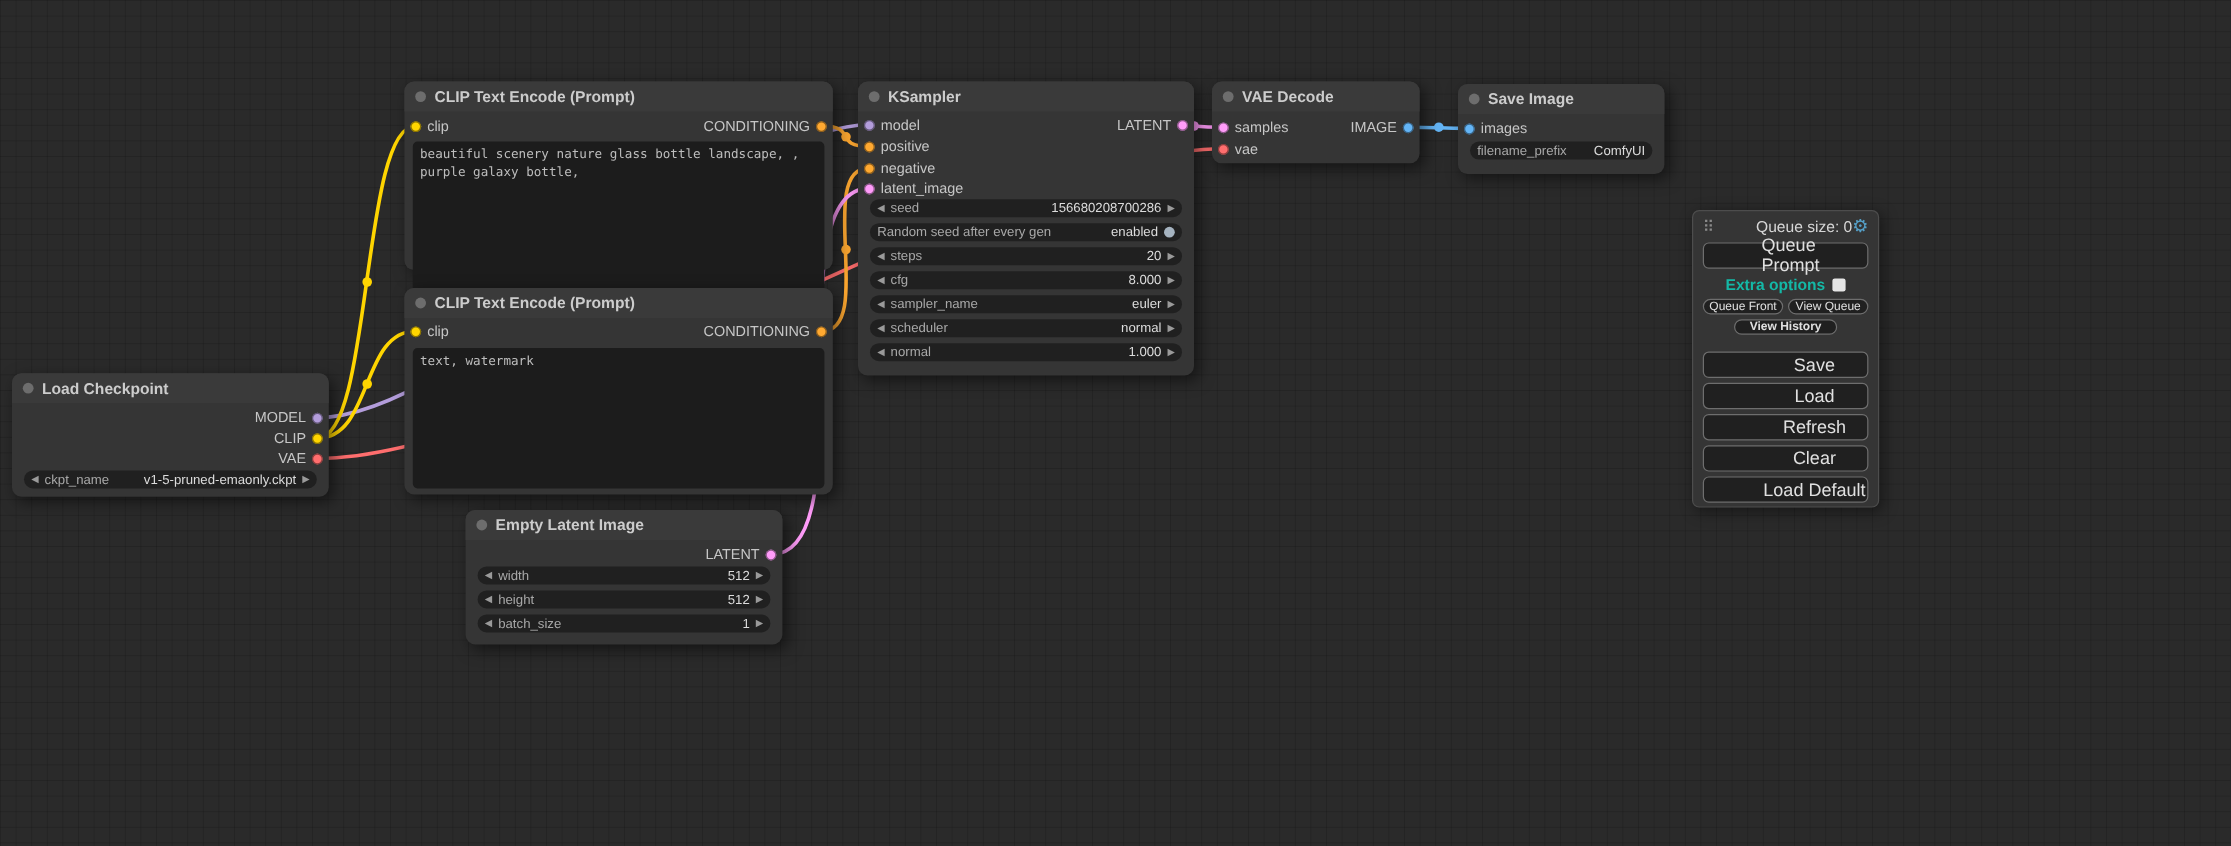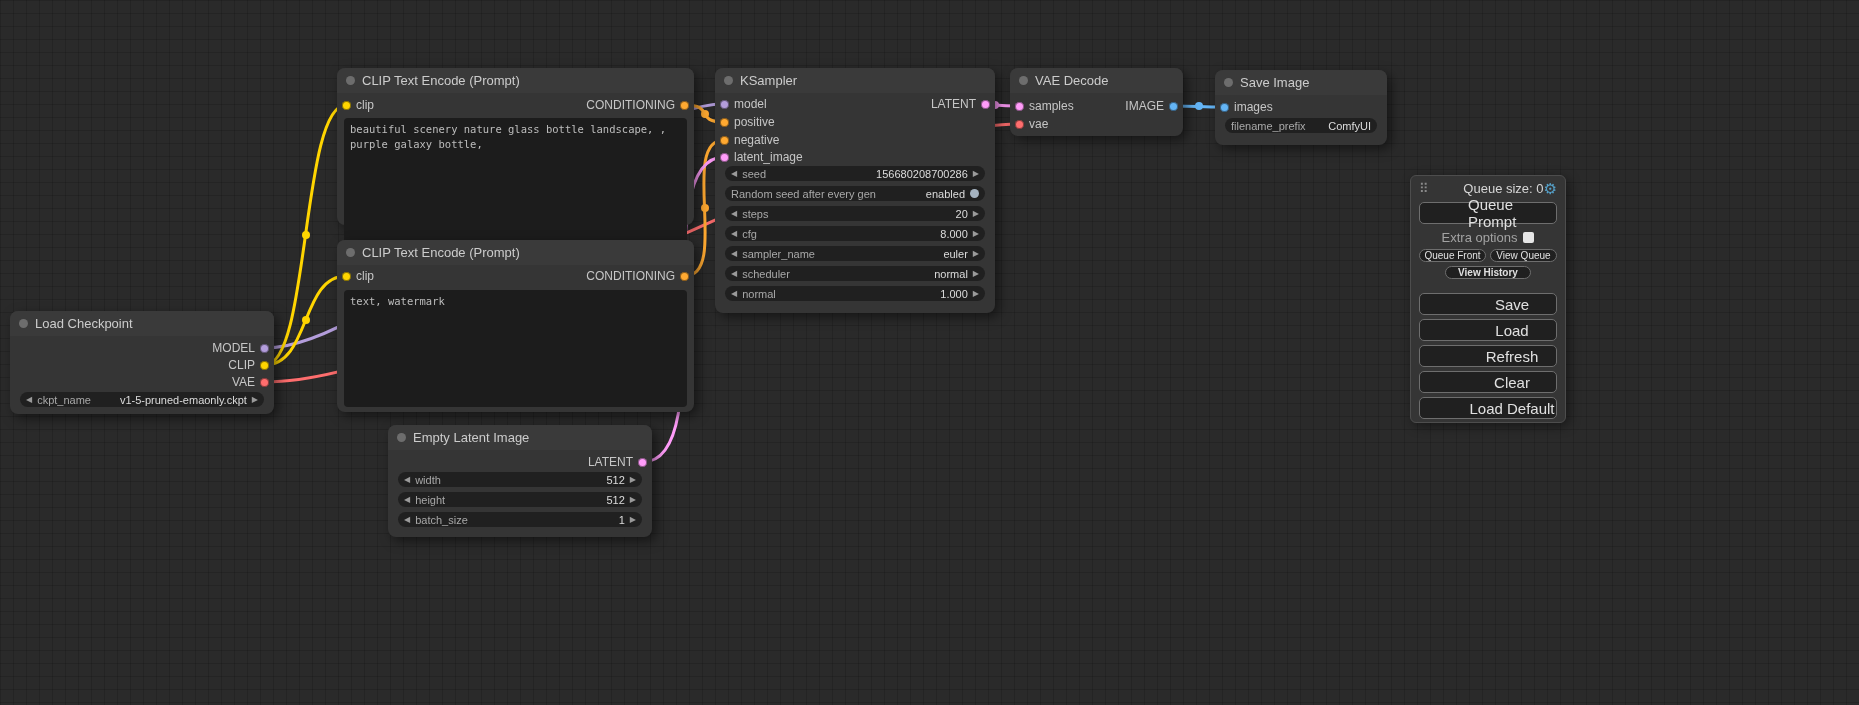--- a/index.html
+++ b/index.html
@@ -10,21 +10,21 @@
       linear-gradient(rgba(0,0,0,0.14) 1px, transparent 1px),
       linear-gradient(90deg, rgba(0,0,0,0.14) 1px, transparent 1px);
     background-size:13px 13px; }
 
   #wires { position:absolute; left:0; top:0; z-index:1; }
   #wires path { fill:none; stroke-width:3; stroke-linecap:round; }
 
   .node { position:absolute; background:#353535; border-radius:8px; z-index:2;
     box-shadow:4px 4px 12px rgba(0,0,0,0.5); }
   .ntitle { height:25px; display:flex; align-items:center; gap:7px; padding:0 9px;
-    background:#3a3a3a; border-radius:8px 8px 0 0; font-size:13px; color:#cccccc; }
+    background:#3a3a3a; border-radius:8px 8px 0 0; font-size:13px; color:#cccccc;font-weight:bold; }
   .ndot { width:9px; height:9px; border-radius:50%; background:#6d6d6d; flex:none; }
   .ntext { white-space:nowrap; }
 
   .slot { position:absolute; height:14px; display:flex; align-items:center; gap:5px;
     font-size:12px; color:#c6c6c6; }
   .slot.in { left:5px; }
   .slot.out { right:5px; flex-direction:row-reverse; }
   .pdot { width:9px; height:9px; border-radius:50%; background:#888;
     box-shadow:inset 0 0 0 1px rgba(0,0,0,0.45); flex:none; }
   .slabel { white-space:nowrap; }
@@ -48,21 +48,21 @@
     font-size:13px; }
   .mhandle { color:#8a8a8a; font-size:13px; cursor:grab; }
   .mqueue { flex:1; text-align:right; }
   .mgear { color:#55a0c8; font-size:15px; line-height:1; cursor:pointer; }
   .btn { background:#202020; border:1px solid #6e6e6e; color:#e0e0e0; border-radius:5px;
     display:flex; align-items:center; justify-content:center; cursor:pointer;
     font-family:inherit; }
   .btn.big { height:22px; font-size:15px; margin:2px 8px; flex:none;padding-left:48px; }
   .btn.qp { margin:4px 8px 2px; }
   .extra { display:flex; align-items:center; justify-content:center; gap:6px;
-    color:#a3a3a3; font-size:13px; margin:4px 0 3px; }
+    color:#14b8a6; font-size:13px; margin:4px 0 3px;font-weight:bold; }
   .cb { width:11px; height:11px; background:#e6e6e6; border-radius:2px; cursor:pointer; }
   .srowbtns { display:flex; gap:4px; margin:1px 8px; }
   .btn.small { flex:1; height:13px; font-size:10px; border-radius:8px; }
   .btn.vh { height:13px; font-size:10px; border-radius:8px; margin:3px 34px 6px;font-weight:bold; }
   .gap { height:6px; }
 </style>
 </head>
 <body>
 
 <div id="canvas">

